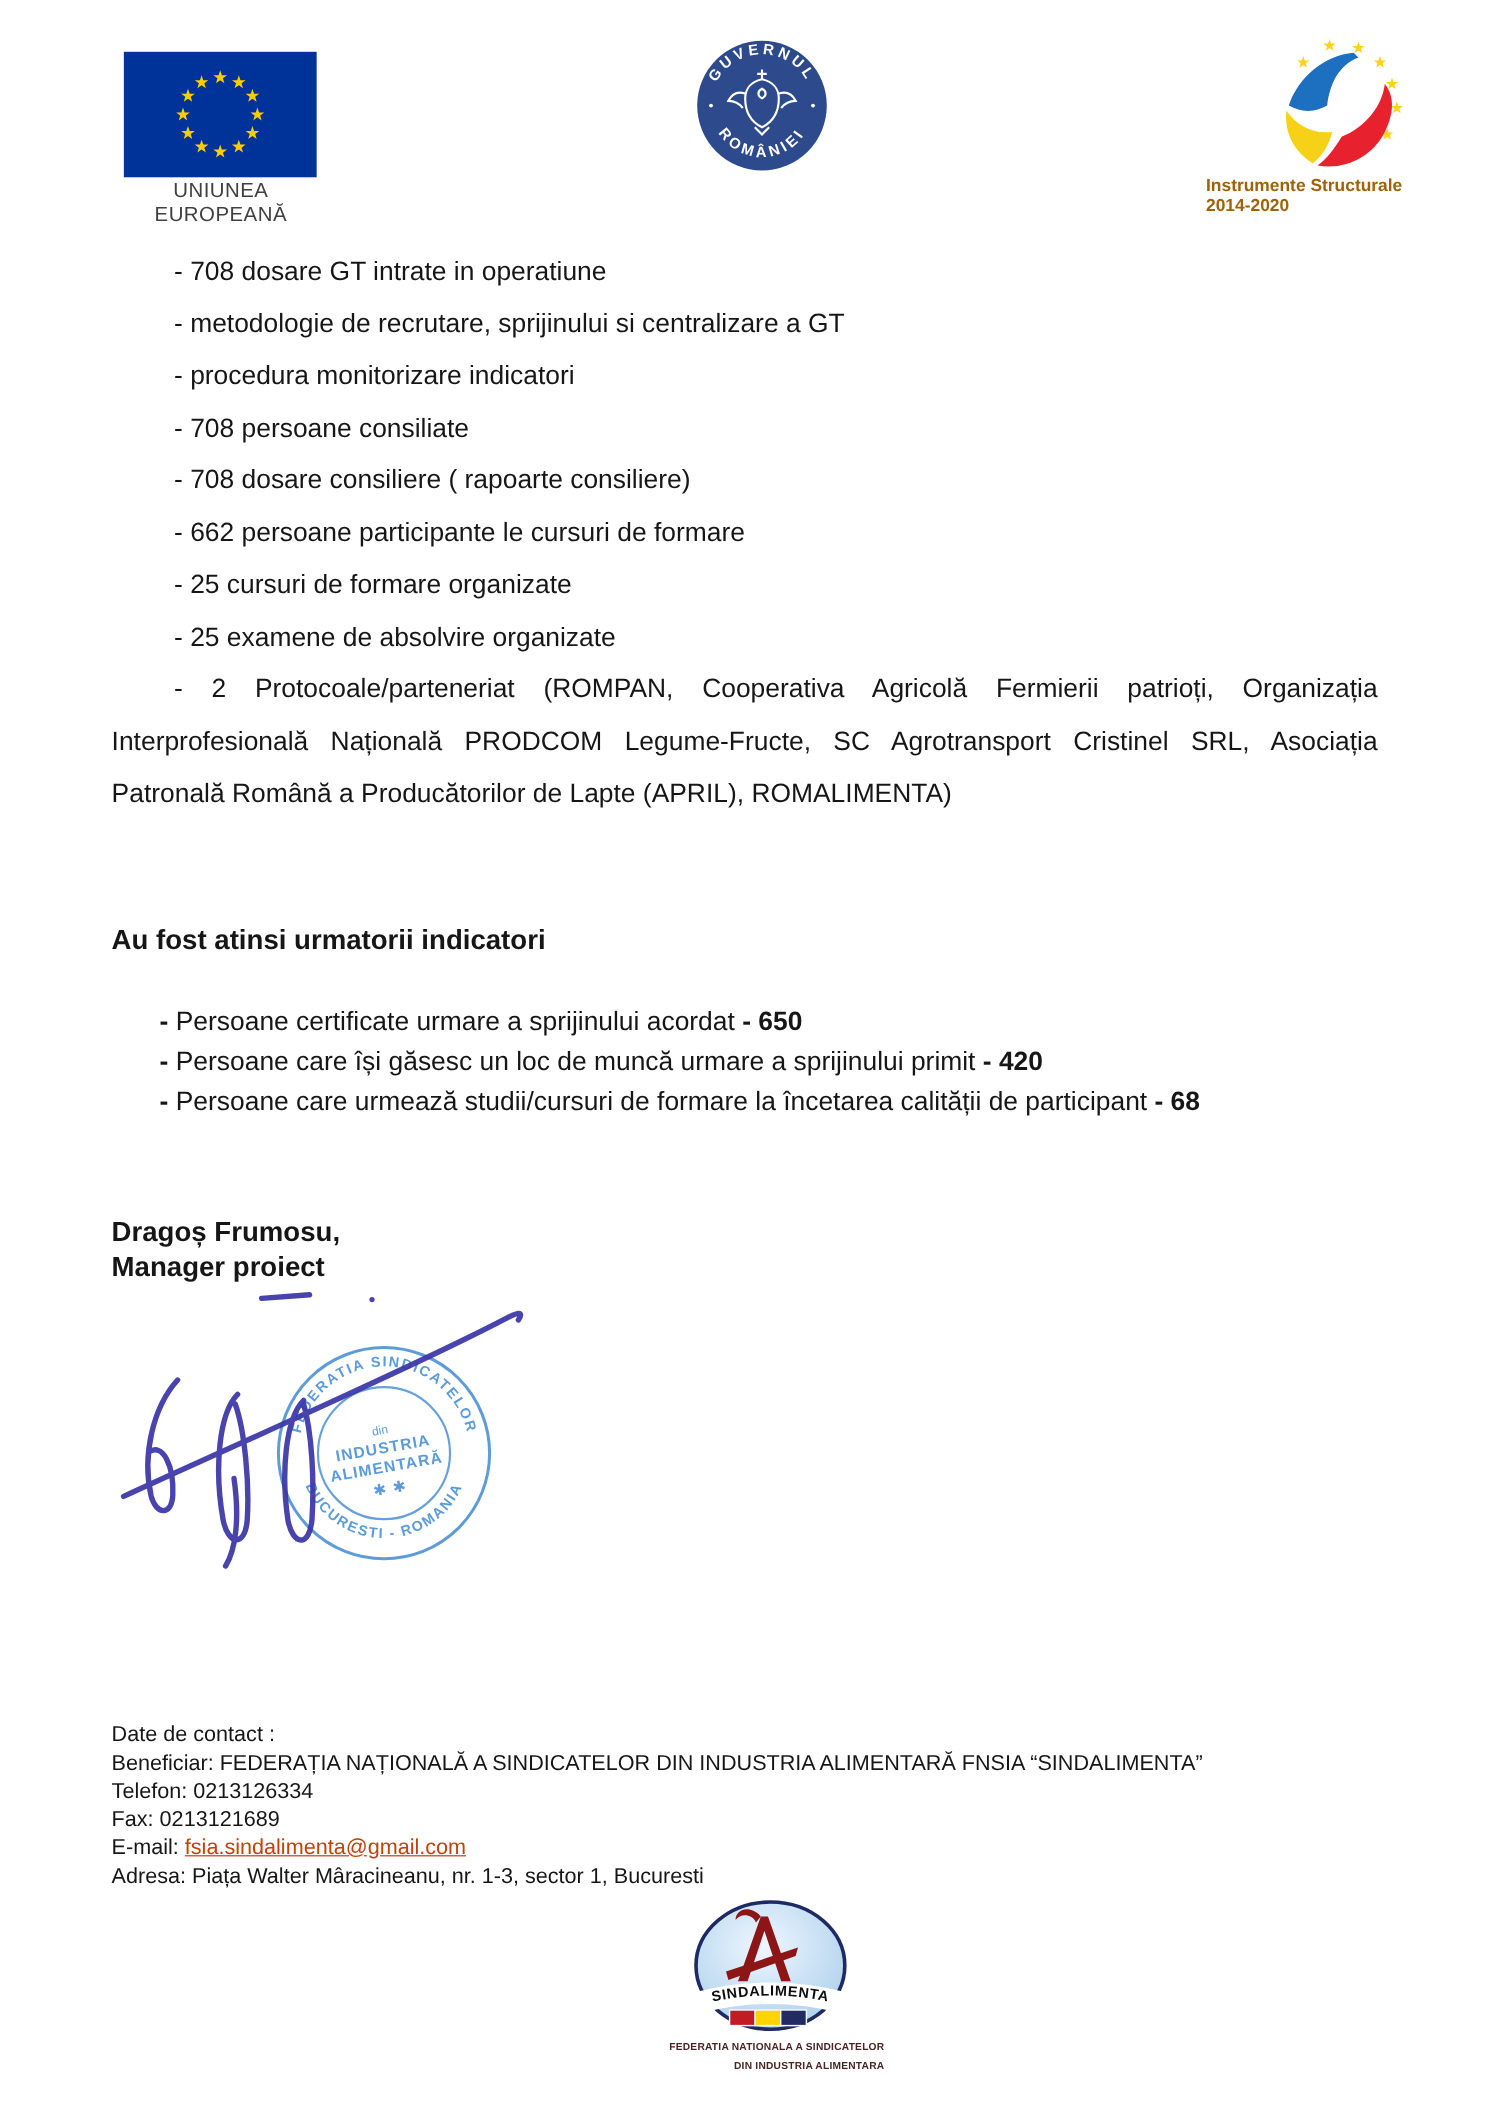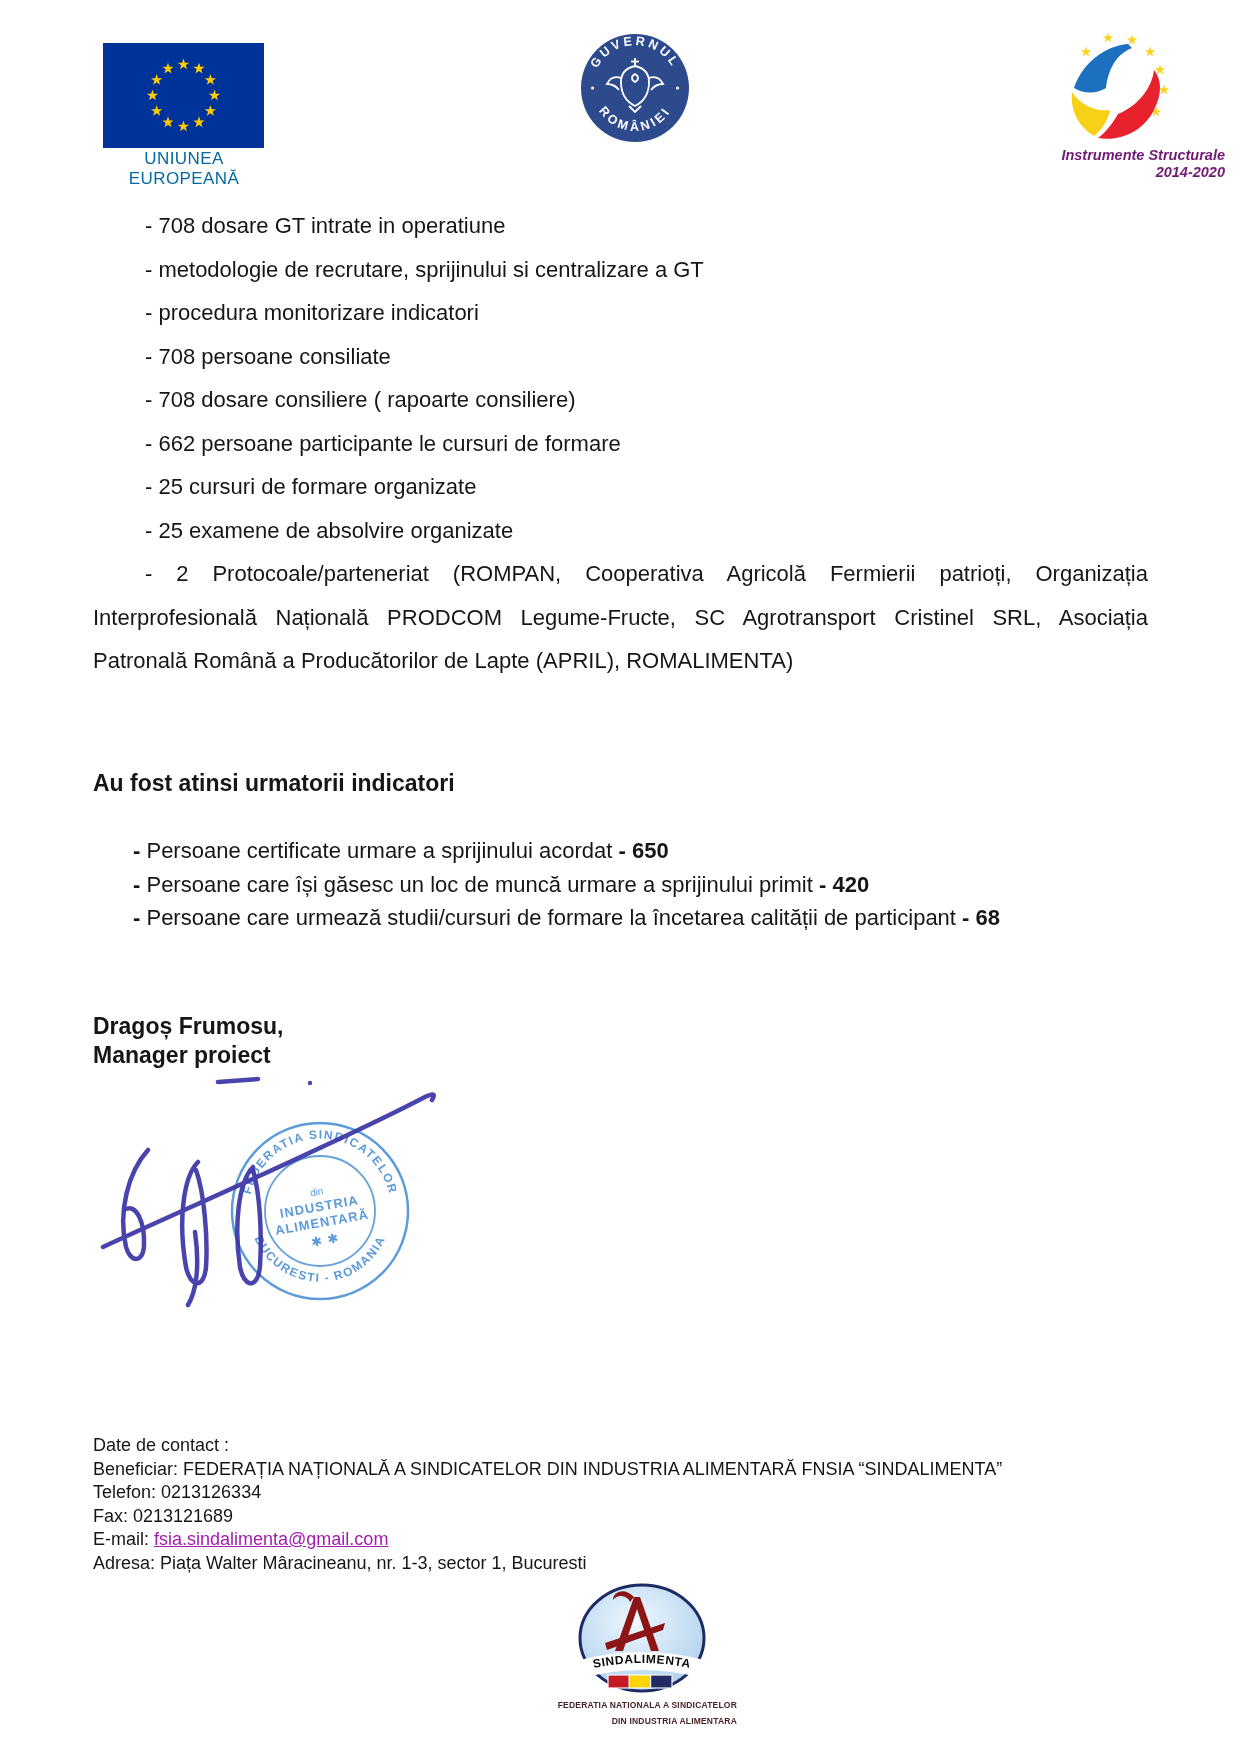--- a/index.html
+++ b/index.html
@@ -3,25 +3,25 @@
 <meta charset="utf-8">
 <style>
   * { margin:0; padding:0; box-sizing:border-box; }
   html,body { background:#ffffff; }
   body { font-family:"Liberation Sans","DejaVu Sans",sans-serif; color:#161616; }
   .page { position:relative; width:1241px; height:1755px; background:#fff; overflow:hidden; }
 
   
   .eu-flag-svg   { position:absolute; left:103px; top:43px; }
   .eu-label      { position:absolute; left:94px; top:149px; width:180px; text-align:center;
-                   font-size:17px; color:#0369a1; letter-spacing:.4px; }
+                   font-size:17px; color:#404040; letter-spacing:.4px; }
   .gov-svg       { position:absolute; left:580px; top:33px; }
   .is-svg        { position:absolute; left:1042px; top:28px; }
-  .is-caption    { position:absolute; left:1005px; top:147px; width:220px; text-align:right;
-                   font-size:14.5px; font-weight:bold; color:#701a75; line-height:17px;font-style:italic; }
+  .is-caption    { position:absolute; left:1005px; top:147px; width:220px; text-align:left;
+                   font-size:14.5px; font-weight:bold; color:#a16207; line-height:17px; }
 
   
   .ach-list { position:absolute; left:93px; right:93px; top:204px;
               font-size:22px; line-height:43.5px; }
   .ach      { text-indent:52px; }
   .ach b    { font-weight:400; }
   .protocols { text-align:justify; }
 
   .heading  { position:absolute; left:93px; top:770px; font-size:23px; font-weight:700; }
 
@@ -29,21 +29,21 @@
               font-size:22px; line-height:33.5px; white-space:nowrap; }
   .ind      { text-indent:40px; }
   .ind b    { font-weight:700; }
 
   .signatory { position:absolute; left:93px; top:1012px; font-size:23px; font-weight:700;
                line-height:28.5px; }
 
   .stamp-svg { position:absolute; left:88px; top:1062px; }
 
   .contact  { position:absolute; left:93px; top:1434px; font-size:18px; line-height:23.5px; }
-  .contact a.email { color:#a21caf; text-decoration:underline;text-align:right; }
+  .contact a.email { color:#c2410c; text-decoration:underline;text-align:right; }
 
   .footer-logo-svg { position:absolute; left:577px; top:1583px; }
   .footer-caption  { position:absolute; left:547px; top:1698px; width:190px; text-align:right;
                      font-size:8.5px; font-weight:700; color:#4a2424; line-height:15.5px;
                      letter-spacing:.2px; }
 
   .stamp-arc-text   { font-size:12px; font-weight:700; letter-spacing:1.5px; fill:#4b90d5; }
   .stamp-center-sm  { font-size:10px; fill:#4b90d5; }
   .stamp-center-lg  { font-size:13px; font-weight:700; letter-spacing:1px; fill:#4b90d5; }
   .gov-arc-text     { font-size:12.5px; font-weight:700; letter-spacing:3px; fill:#ffffff; }

